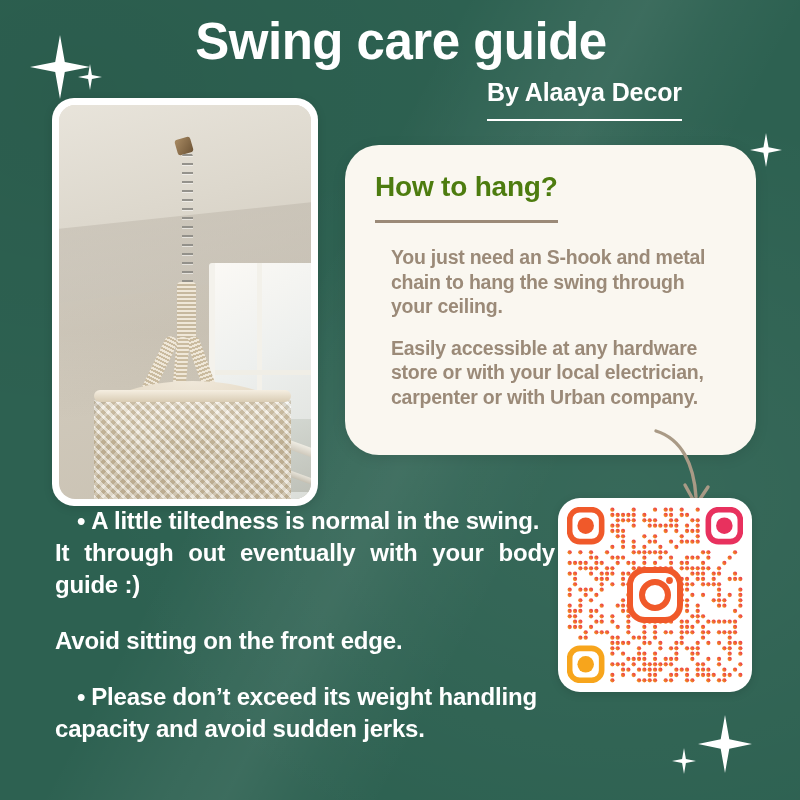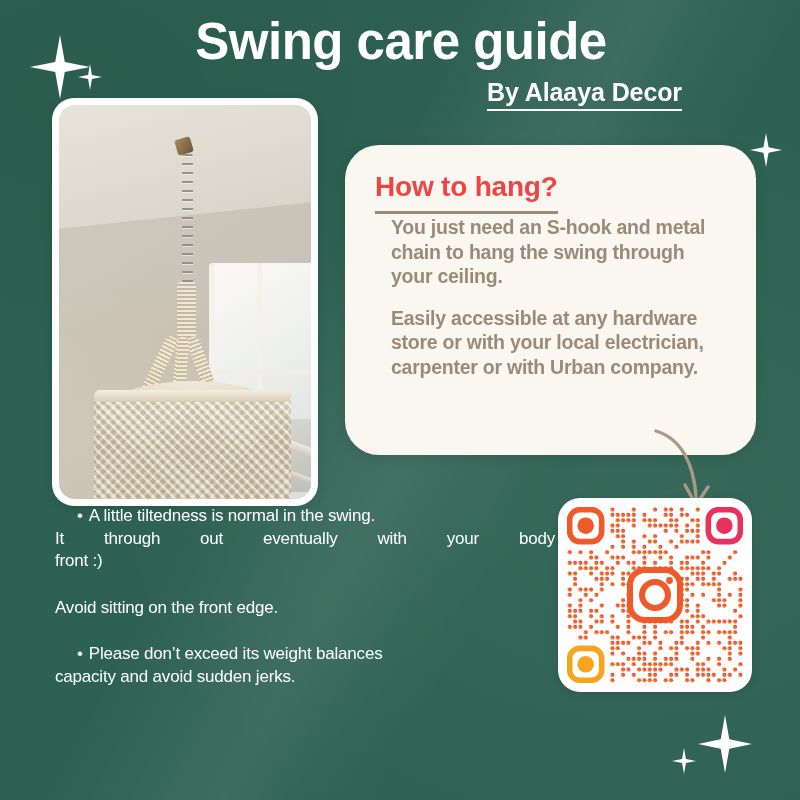--- a/index.html
+++ b/index.html
@@ -58,21 +58,21 @@
   .byline-wrap{
     position:absolute; right:118px; top:78px;
     text-align:right;
   }
   .byline{
     display:inline-block;
     font-size:25px;
     font-weight:bold;
     color:#ffffff;
     border-bottom:2.5px solid #ffffff;
-    padding-bottom:2px;
+    padding-bottom:12px;
     letter-spacing:-0.1px;
     white-space:nowrap;
   }
 
   
   .photo-frame{
     position:absolute; left:52px; top:98px;
     width:266px; height:408px;
     background:#ffffff;
     border-radius:22px;
@@ -200,24 +200,24 @@
     width:411px; height:310px;
     background:#faf7f0;
     border-radius:34px;
     padding:26px 30px 10px 30px;
     box-shadow:0 3px 14px rgba(0,0,0,0.10);
   }
   .card h2{
     display:inline-block;
     font-size:28px;
     font-weight:bold;
-    color:#ef4444;
+    color:#4d7c0f;
     border-bottom:3px solid #9b8a78;
-    padding-bottom:8px;
-    margin-bottom:1px;
+    padding-bottom:17px;
+    margin-bottom:22px;
     letter-spacing:-0.2px;
   }
   .card p{
     font-size:19.5px;
     font-weight:bold;
     color:#9b8a78;
     line-height:1.26;
     letter-spacing:-0.25px;
     margin-left:16px;
   }
@@ -232,22 +232,22 @@
 
   
   .bullets{
     position:absolute; left:55px; top:505px;
     width:500px;
     color:#ffffff;
   }
   .blk{ margin-bottom:24px; }
   .blk:last-child{ margin-bottom:0; }
   .bline{
-    font-size:17px;
-    font-weight:normal;
+    font-size:24px;
+    font-weight:bold;
     line-height:1.33;
     letter-spacing:-0.2px;
   }
   .bline.first{ text-indent:22px; }
   .bline.justify{
     text-align:justify;
     text-align-last:justify;
   }
   .bullet-dot{ margin-right:6px; }
 
@@ -318,29 +318,29 @@
   <svg class="arrow" viewBox="0 0 110 95">
     <path d="M 36 6 C 62 14, 74 40, 76 72" fill="none" stroke="#a99a86" stroke-width="3.4" stroke-linecap="round"></path>
     <path d="M 65 60 L 76 80 L 88 62" fill="none" stroke="#a99a86" stroke-width="3.4" stroke-linecap="round" stroke-linejoin="round"></path>
   </svg>
 
   <div class="bullets">
 
     <div class="blk">
       <div class="bline first"><span class="bullet-dot">•</span><span>A little tiltedness is normal in the swing.</span></div>
       <div class="bline justify">It through out eventually with your body</div>
-      <div class="bline">front :)</div>
+      <div class="bline">guide :)</div>
     </div>
 
     <div class="blk">
       <div class="bline">Avoid sitting on the front edge.</div>
     </div>
 
     <div class="blk">
-      <div class="bline first"><span class="bullet-dot">•</span><span>Please don’t exceed its weight balances</span></div>
+      <div class="bline first"><span class="bullet-dot">•</span><span>Please don’t exceed its weight handling</span></div>
       <div class="bline">capacity and avoid sudden jerks.</div>
     </div>
 
   </div>
 
   <div class="qr-card">
     <div class="qr-inner">
       <svg id="qr-svg" viewBox="0 0 176 176" width="100%" height="100%">
         <defs>
           <linearGradient id="qrgrad" x1="0" y1="1" x2="1" y2="0">

